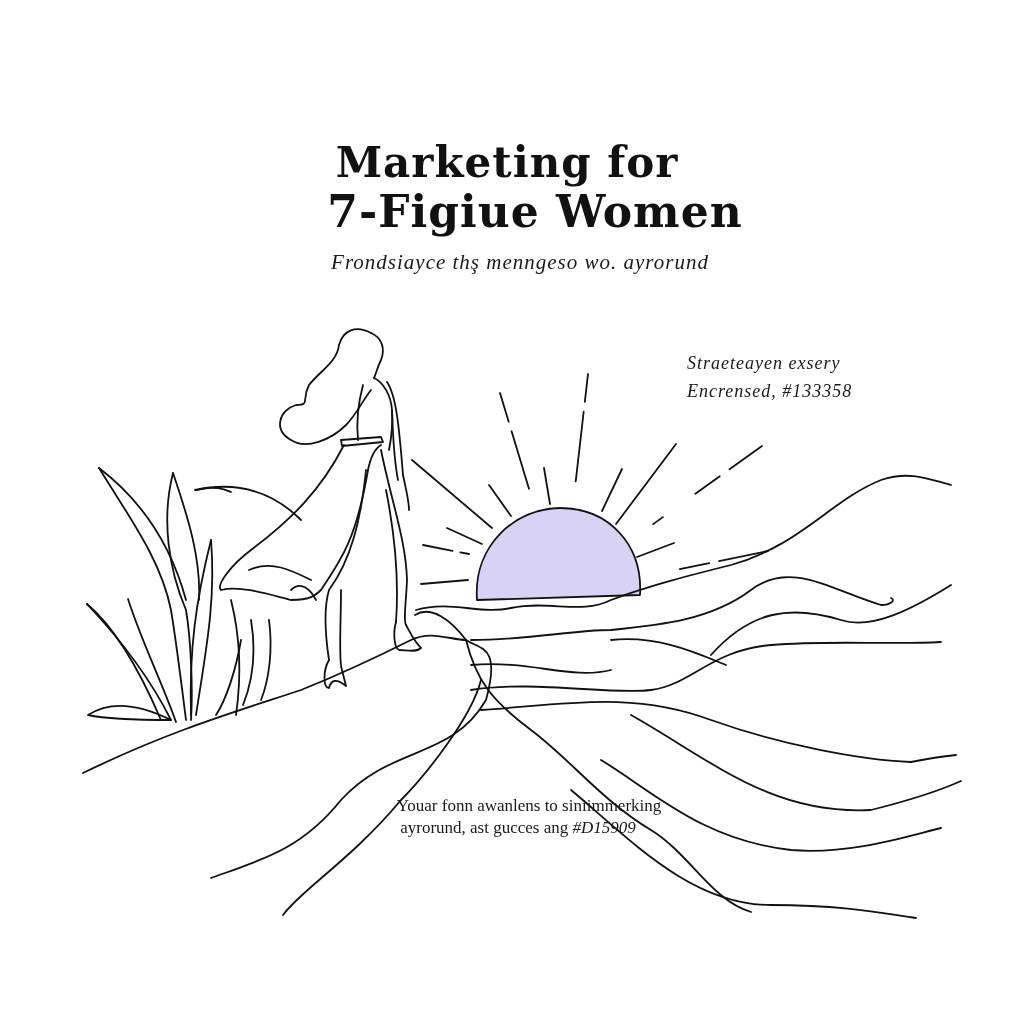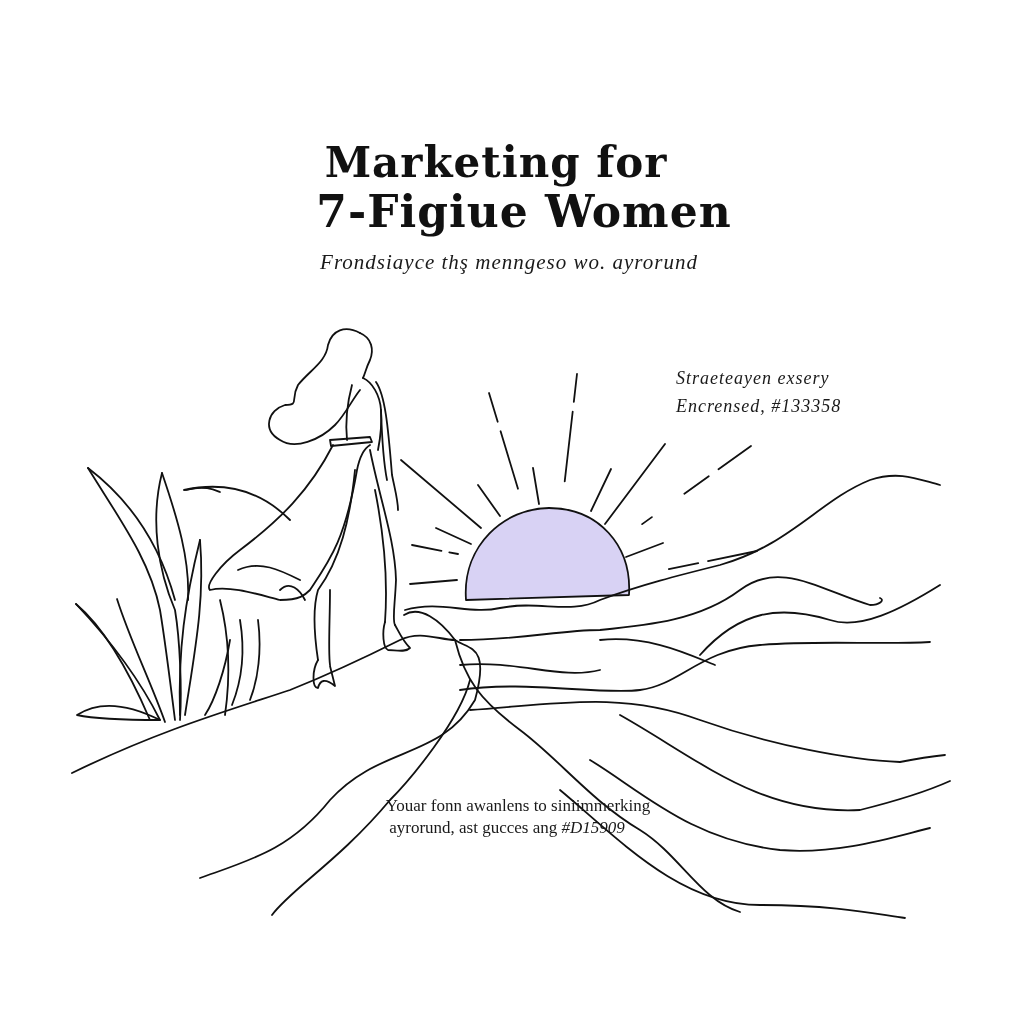--- a/index.html
+++ b/index.html
@@ -2,39 +2,39 @@
 <html><head>
   <meta charset="utf-8">
   <style>
     html, body { margin: 0; padding: 0; }
     body {
       width: 1024px; height: 1024px; overflow: hidden;
       background: #ffffff; position: relative;
       font-family: "DejaVu Serif", "Liberation Serif", serif;
       color: #111111;
     }
-    .poster { position: absolute; left: 0; top: 0; width: 876px; height: 1024px; }
+    .poster { position: absolute; left: 11px; top: 0; width: 876px; height: 1024px; }
     .art { position: absolute; left: 0; top: 0; width: 1024px; height: 1024px; }
     .title {
       position: absolute; left: 0; width: 1024px; text-align: center;
       font-family: "DejaVu Serif", serif; font-weight: 700; letter-spacing: 1px;
       color: #111;
     }
     .title-line-1 { top: 138px; font-size: 42px; left: -16px; }
     .title-line-2 { top: 186px; font-size: 44px; left: 12px; }
     .subtitle {
       position: absolute; left: 0; width: 1024px; text-align: center;
       font-family: "Liberation Serif", serif; font-style: italic; font-size: 21px;
       letter-spacing: 1px; color: #1a1a1a;
     }
     .subtitle-line-1 { top: 250px; left: -3px; }
     .subtitle-line-2 { top: 282px; left: -1px; }
     .side-note {
       position: absolute; left: 676px; font-family: "Liberation Serif", serif;
-      font-style: italic; font-size: 18px; letter-spacing: 1px; color: #1a1a1a; margin-top: 15px;
+      font-style: italic; font-size: 18px; letter-spacing: 1px; color: #1a1a1a;
     }
     .side-note-line-1 { top: 353px; }
     .side-note-line-2 { top: 381px; }
     .caption {
       position: absolute; left: 0; width: 1024px; text-align: center;
       font-family: "Liberation Serif", serif; font-size: 17px; color: #1a1a1a;
     }
     .caption-line-1 { top: 796px; left: 6px; }
     .caption-line-2 { top: 818px; left: -5px; }
     .caption .code { font-style: italic; text-align: right; }

